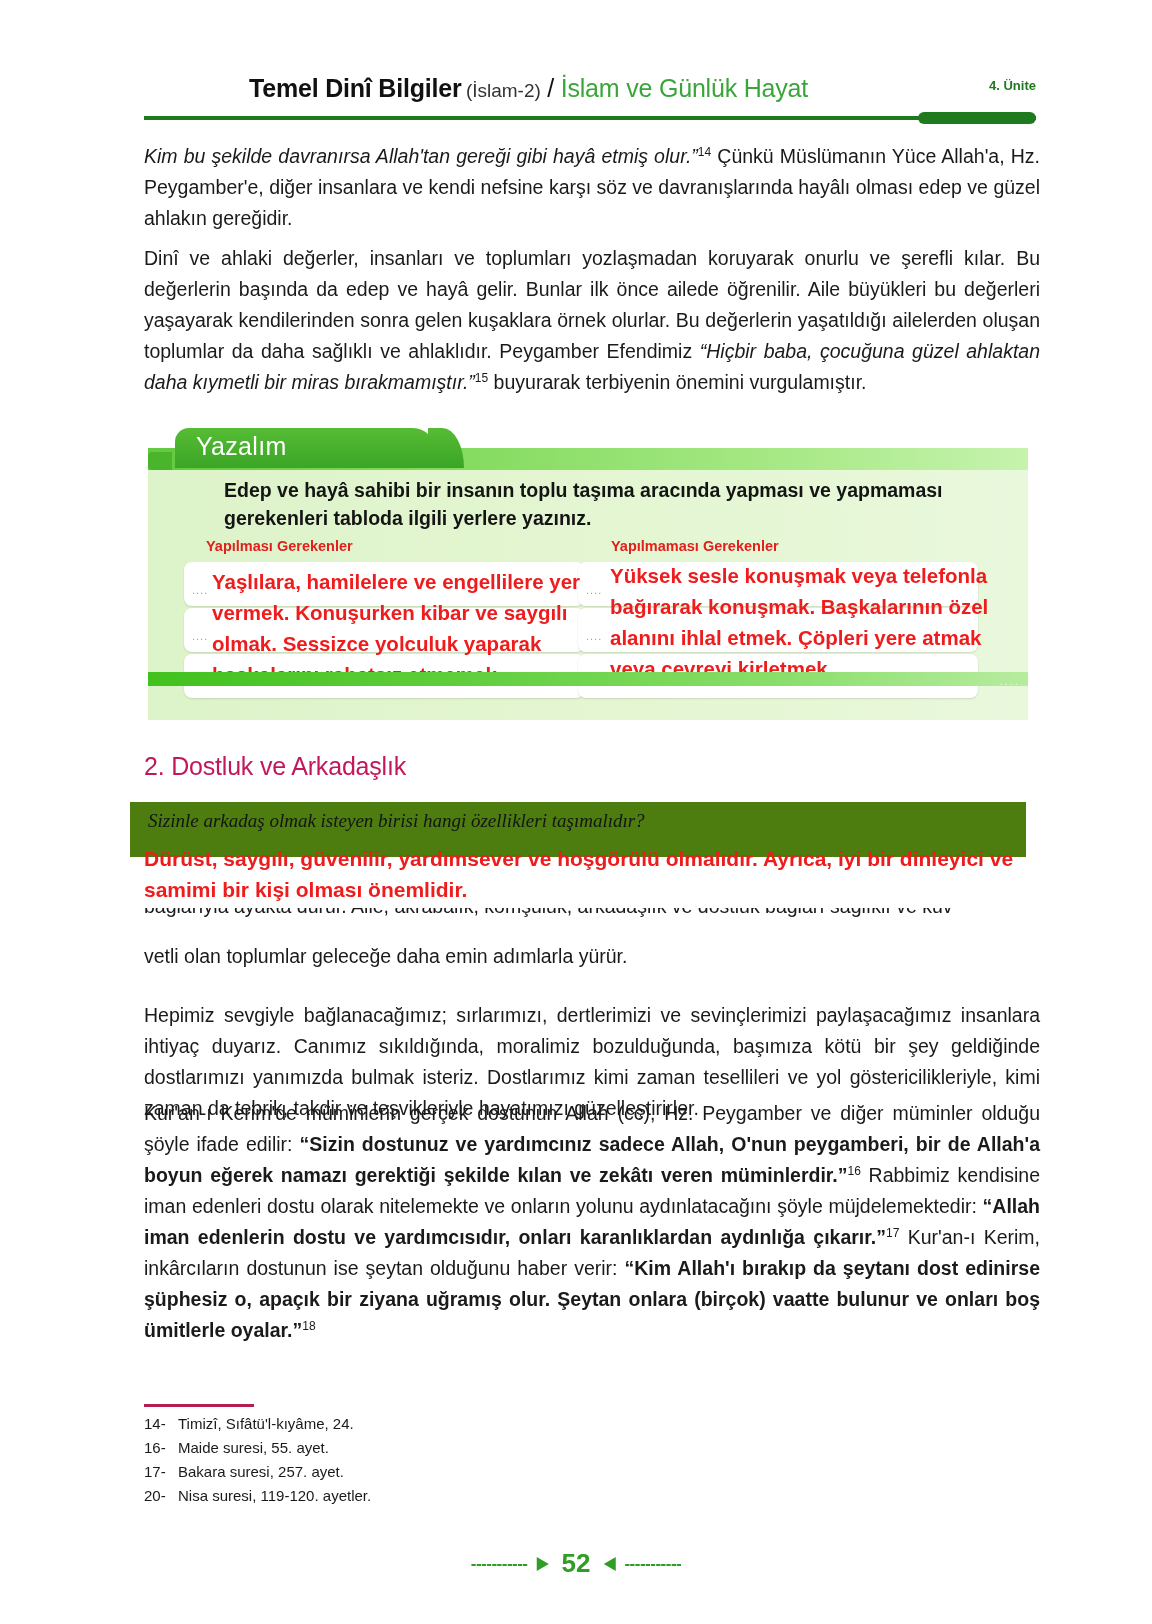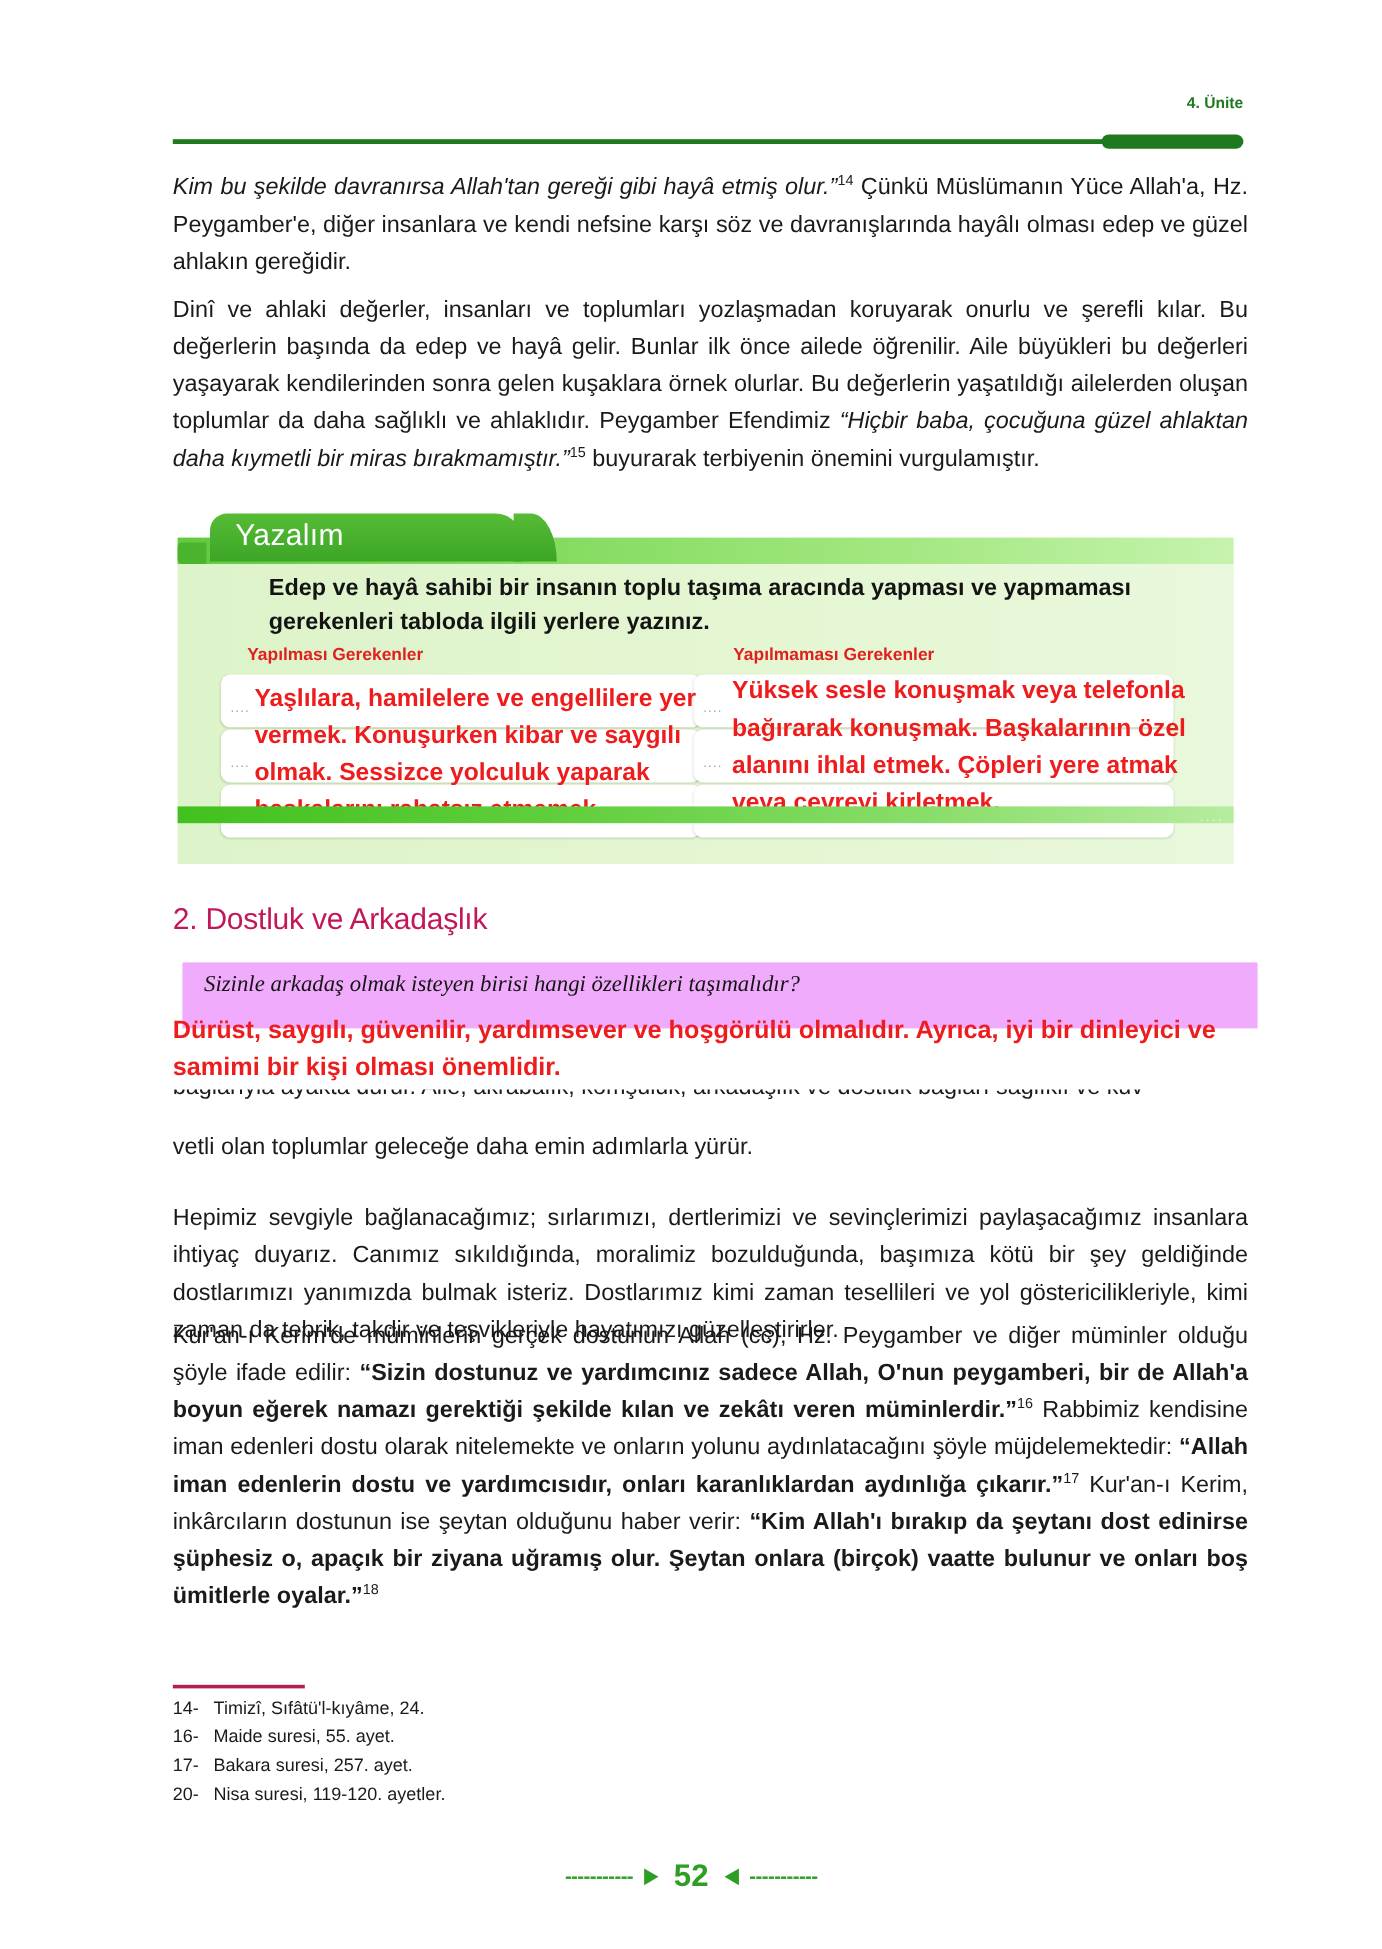--- a/index.html
+++ b/index.html
@@ -258,25 +258,25 @@
     left: 144px;
     top: 752px;
     font-size: 25px;
     color: #c2185b;
     letter-spacing: -0.2px;
   }
 
   
   .qbox {
     position: absolute;
-    left: 152px;
+    left: 130px;
     top: 802px;
     width: 896px;
     height: 55px;
-    background: #f0abfc;
+    background: #4d7c0f;
   }
   .qbox-text {
     position: absolute;
     left: 18px;
     top: 8px;
     font-size: 19px;
     font-style: italic;
     font-family: "Liberation Serif", serif;
     color: #141414;
   }
@@ -358,20 +358,26 @@
     color: #2e9e24;
     padding: 0 4px;
   }
 </style>
 </head>
 <body>
 
 <div class="page">
 
   <div class="header">
+    <div class="header-title-wrap">
+      <span class="hdr-main">Temel Dinî Bilgiler</span>
+      <span class="hdr-paren">(İslam-2)</span>
+      <span class="hdr-slash">/</span>
+      <span class="hdr-green">İslam ve Günlük Hayat</span>
+    </div>
     <div class="hdr-unit">4. Ünite</div>
     <div class="hdr-rule"></div>
     <div class="hdr-rule-cap"></div>
   </div>
 
   <div class="body-text p1">
     <span class="ital">Kim bu şekilde davranırsa Allah'tan gereği gibi hayâ etmiş olur.”</span><sup>14</sup><span> Çünkü Müslümanın Yüce Allah'a, Hz. Peygamber'e, diğer insanlara ve kendi nefsine karşı söz ve davranışlarında hayâlı olması edep ve güzel ahlakın gereğidir.</span>
   </div>
 
   <div class="body-text p2">

